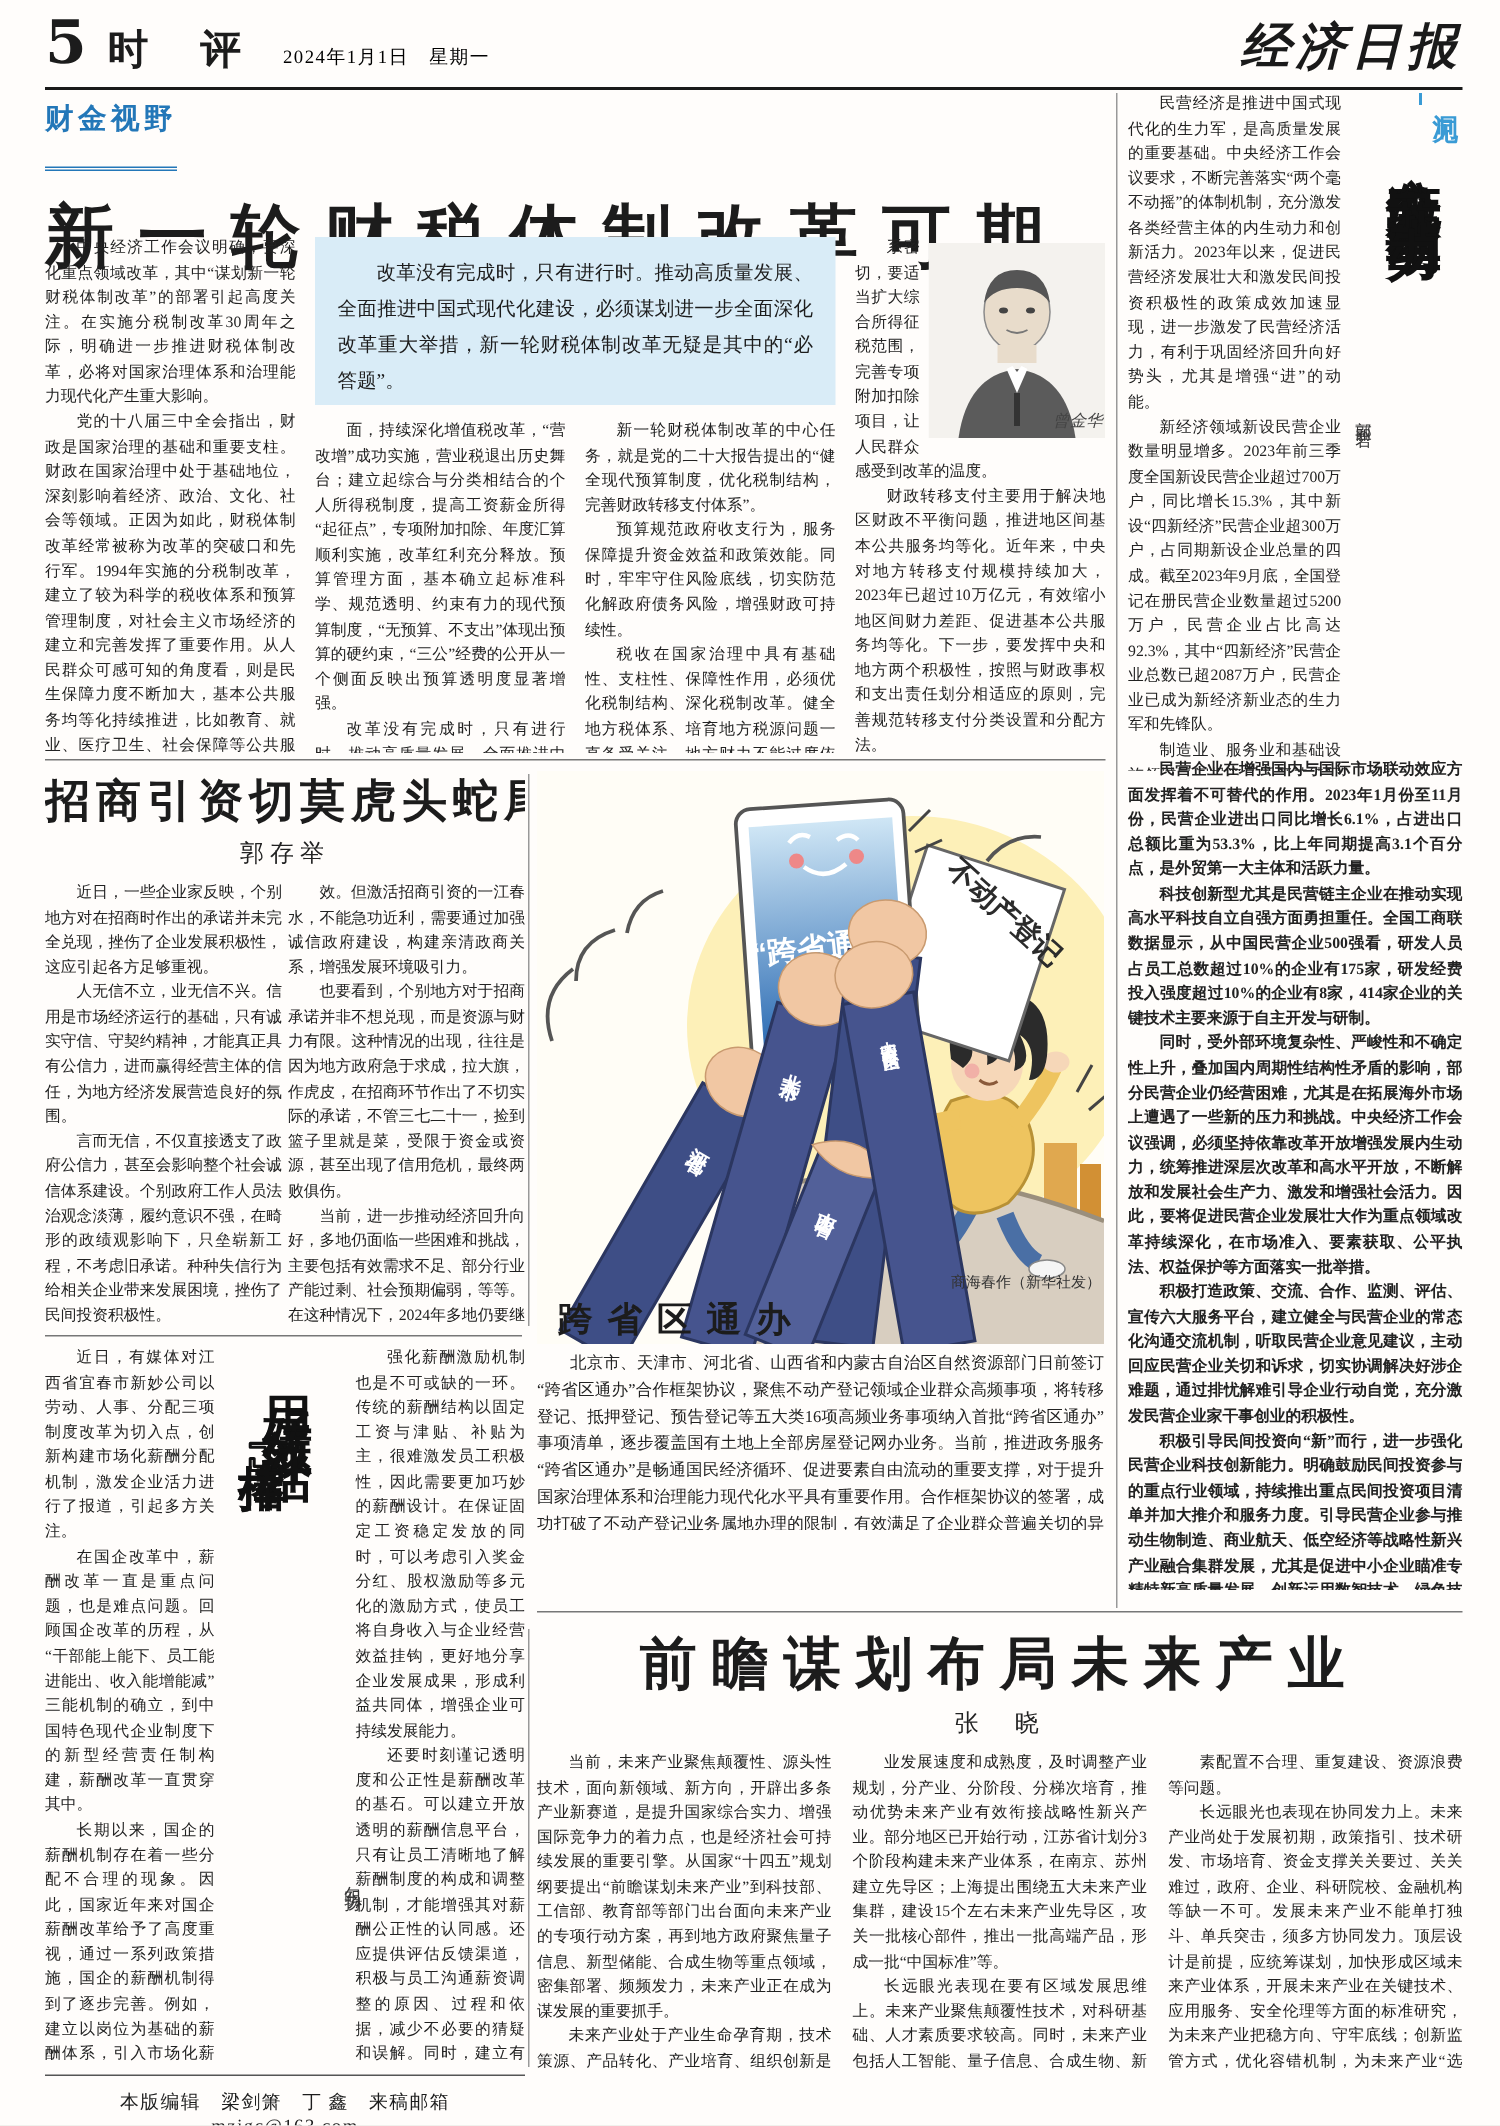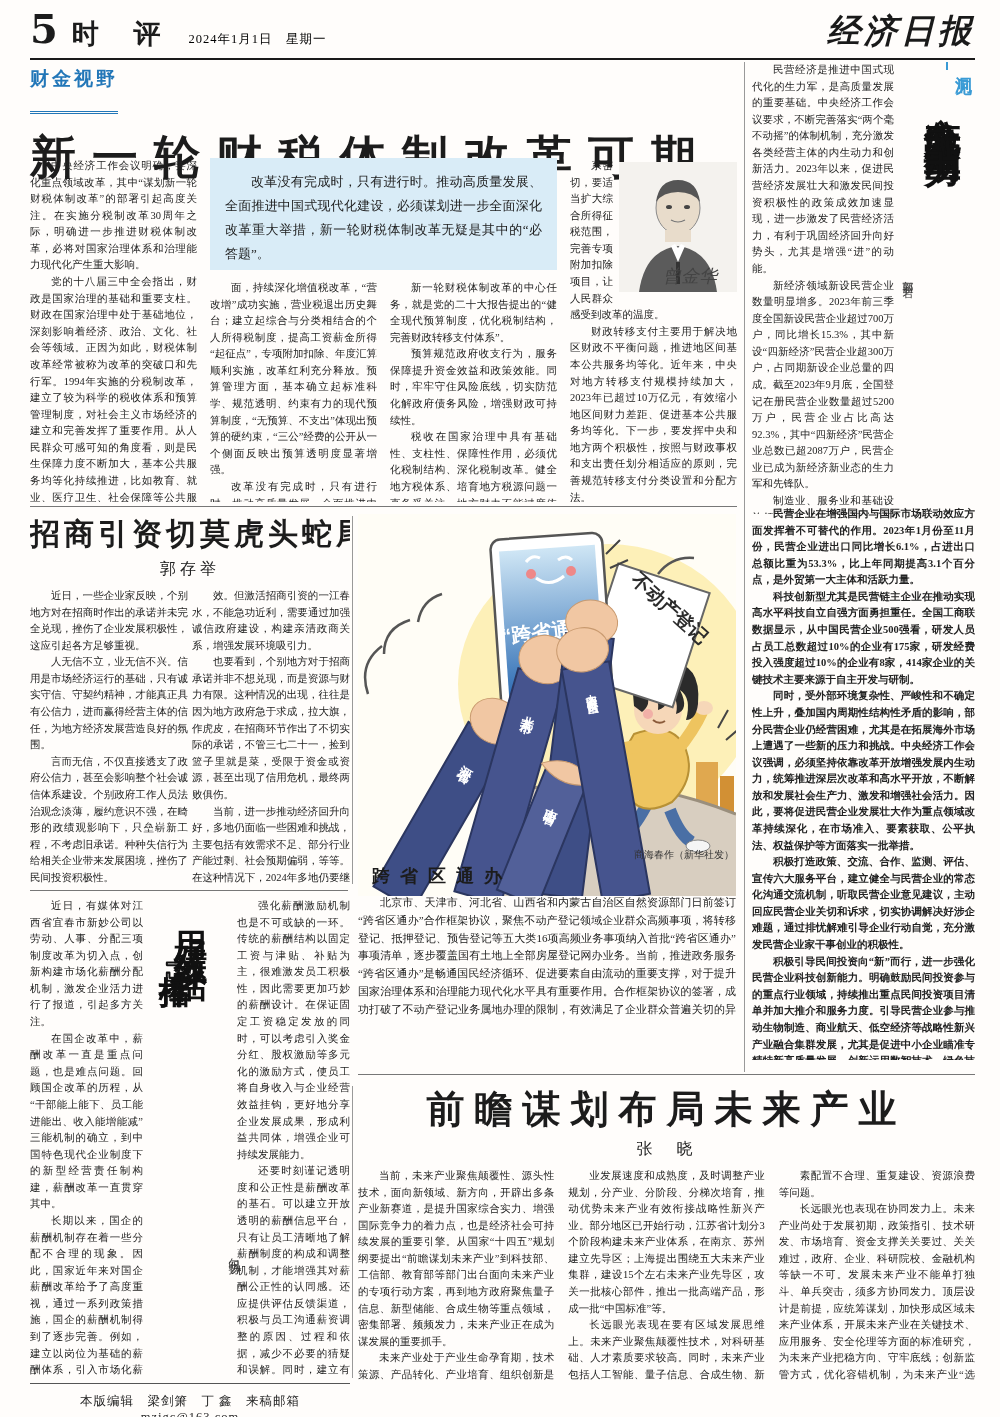--- a/index.html
+++ b/index.html
@@ -24,21 +24,21 @@
   .main-body{position:absolute;left:30px;top:158px;width:707px;height:344px;display:flex;gap:13px;overflow:hidden;}
   .mcol{width:167px;overflow:hidden;}
   .midblock{width:347px;display:flex;flex-direction:column;}
   .introbox{background:#d9ecf7;padding:12px 15px;font-size:13px;line-height:1.85;text-align:justify;
             height:88px;overflow:hidden;}
   .introbox p{margin:0;text-indent:2em;}
   .midcols{display:flex;gap:13px;margin-top:10px;flex:1;overflow:hidden;}
   .para{margin:0;text-indent:2em;text-align:justify;font-size:10.5px;line-height:1.58;color:#222;}
   .portrait{float:right;width:118px;height:130px;margin:4px 0 0 6px;position:relative;}
   .portrait svg{display:block;}
-  .sig{position:absolute;right:20px;bottom:4px;font-style:italic;font-size:18px;color:#444;
+  .sig{position:absolute;right:2px;bottom:4px;font-style:italic;font-size:11px;color:#444;
        font-family:"Liberation Serif",serif;}
   
   .sidebar{position:absolute;left:752px;top:62px;width:223px;height:1010px;overflow:hidden;}
   .insight-label{position:absolute;right:0;top:0;writing-mode:vertical-rl;color:#3a9bd5;font-weight:bold;
                  font-size:17px;letter-spacing:4px;border-left:2px solid #3a9bd5;padding-left:4px;
                  font-family:"Liberation Sans",sans-serif;}
   .insight-title{position:absolute;right:8px;top:26px;writing-mode:vertical-rl;font-size:37px;font-weight:bold;
                  letter-spacing:3px;font-family:"Liberation Sans","DejaVu Sans",sans-serif;color:#111;height:470px;}
   .insight-author{position:absolute;right:60px;top:210px;writing-mode:vertical-rl;font-size:11px;color:#333;letter-spacing:3px;}
   .insight-top{position:absolute;left:0;top:0;width:142px;height:452px;overflow:hidden;}
@@ -47,21 +47,21 @@
   .invest{position:absolute;left:30px;top:512px;width:320px;height:374px;overflow:hidden;}
   .art-title-serif{font-size:30px;font-weight:bold;letter-spacing:4px;text-align:center;margin:2px 0 4px;
                    font-family:"Liberation Serif",serif;white-space:nowrap;}
   .byline{text-align:center;font-size:16px;letter-spacing:4px;color:#222;margin-bottom:8px;}
   .twocol{display:flex;gap:4px;overflow:hidden;}
   .twocol>div{flex:1;overflow:hidden;}
   
   .cartoon{position:absolute;left:358px;top:514px;width:378px;height:382px;}
   .crossprov{position:absolute;left:358px;top:848px;width:378px;height:172px;overflow:hidden;}
   .credit{text-align:right;font-size:10px;color:#333;margin:0 2px 2px 0;}
-  .cp-title{font-size:18px;font-weight:bold;letter-spacing:10px;font-family:"Liberation Serif",serif;margin:0 0 6px 14px;}
+  .cp-title{font-size:23px;font-weight:bold;letter-spacing:10px;font-family:"Liberation Serif",serif;margin:0 0 6px 14px;}
   .cp-body .para{font-size:11px;line-height:1.62;}
   
   .salary{position:absolute;left:30px;top:898px;width:320px;height:480px;overflow:hidden;display:flex;gap:10px;}
   .salary .scol{flex:1;overflow:hidden;}
   .salary-titleband{width:74px;position:relative;flex:none;}
   .salary-title{writing-mode:vertical-rl;font-size:33px;font-weight:bold;letter-spacing:8px;
                 font-family:"Liberation Serif",serif;margin:6px auto 0;color:#111;}
   .salary-quote{writing-mode:vertical-rl;font-size:31px;font-weight:bold;font-family:"Liberation Serif",serif;color:#111;}
   .salary-author{position:absolute;right:-14px;bottom:120px;writing-mode:vertical-rl;font-size:11px;letter-spacing:3px;color:#333;}
   

